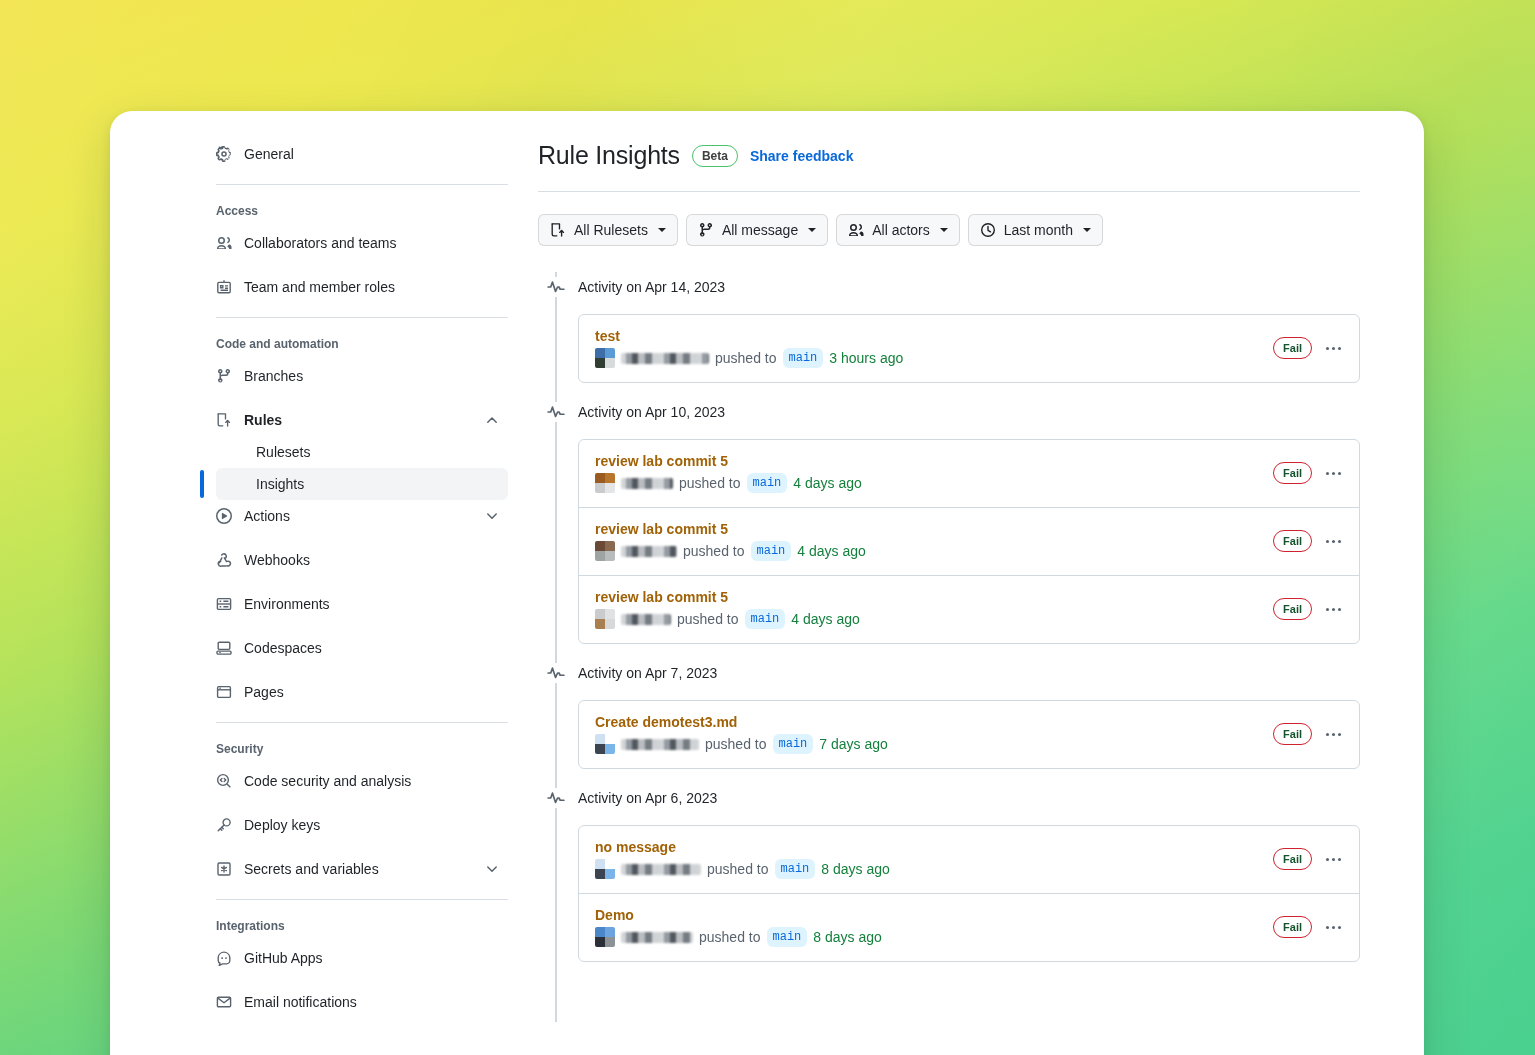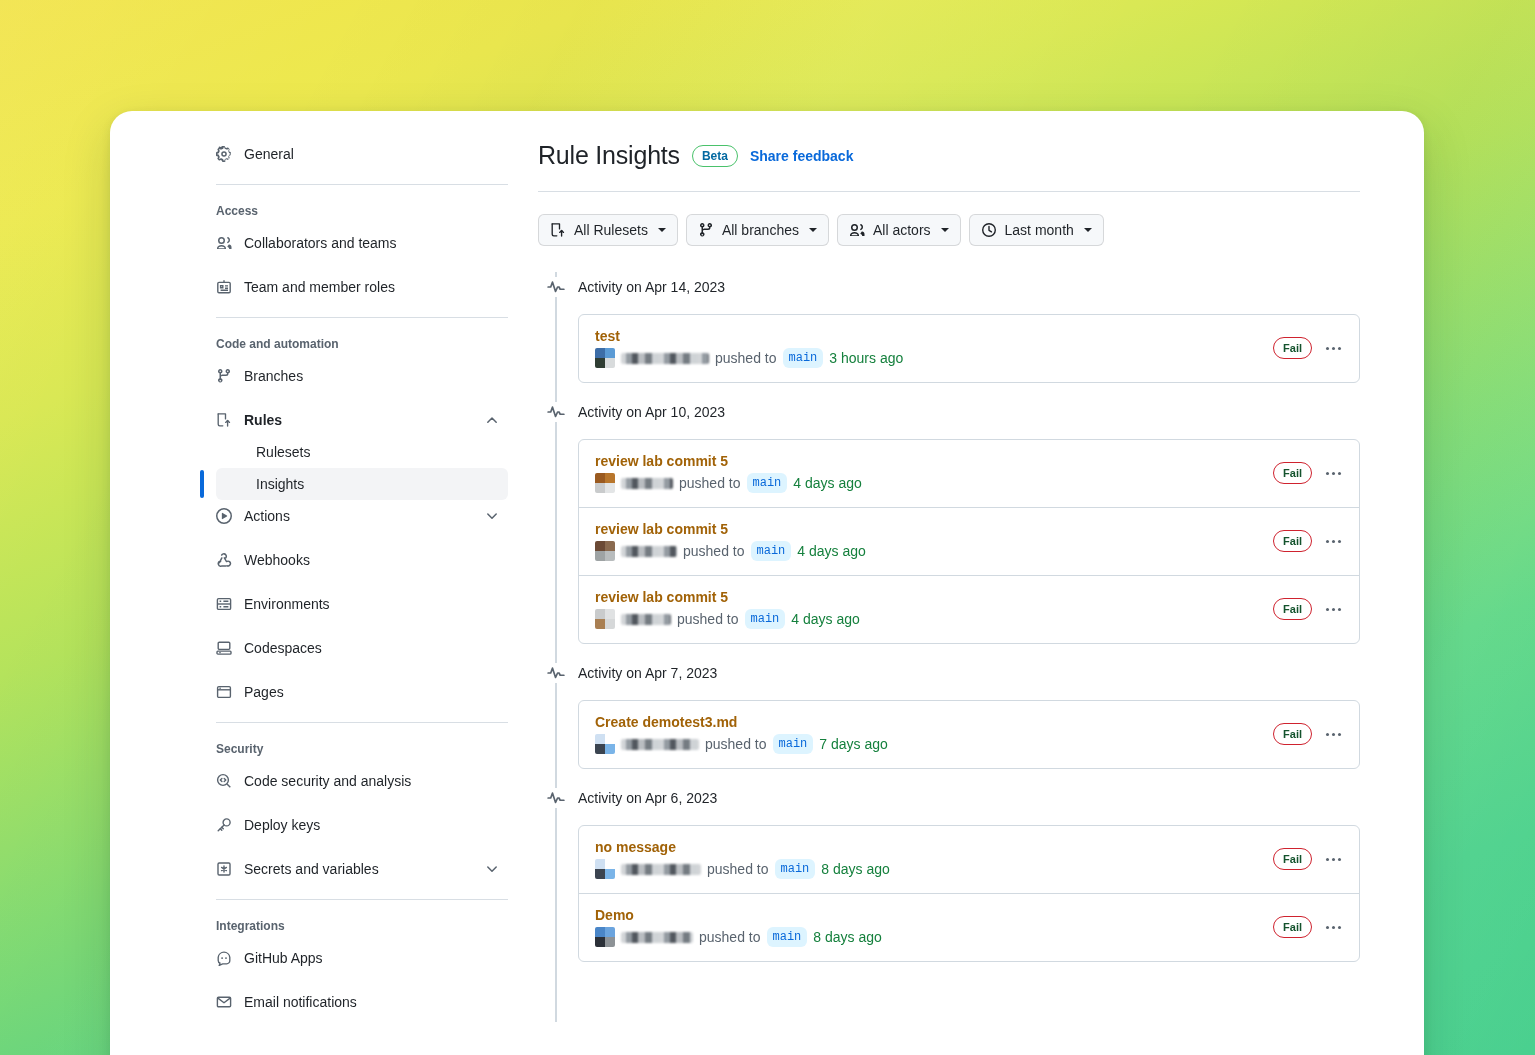--- a/index.html
+++ b/index.html
@@ -90,21 +90,21 @@
     padding: 30px 64px 0 18px;
     position: relative;
     overflow: hidden;
   }
   .page-head { display: flex; align-items: center; gap: 12px; }
   .page-title { font-size: 25px; font-weight: 400; color: #1f2328; letter-spacing: -0.2px; }
   .beta-badge {
     display: inline-flex; align-items: center; justify-content: center;
     height: 22px; padding: 0 9px;
     border: 1px solid #4ac26b;
-    color: #0369a1;
+    color: #404040;
     border-radius: 999px;
     font-size: 12px; font-weight: 600;
     line-height: 1;
   }
   .share-link { font-size: 14px; color: #0969da; font-weight: 600; cursor: pointer; }
   .head-rule { height: 1px; background: #d8dee4; margin: 21px 0 0 0; }
 
   .filter-bar { display: flex; gap: 8px; margin-top: 22px; }
   .filter-btn {
     display: inline-flex; align-items: center; gap: 8px;
@@ -435,21 +435,21 @@
           </span>
       <span>All Rulesets</span>
       <span class="caret"></span>
     </button>
         <button class="filter-btn">
       <span class="ico">
             <svg width="16" height="16" viewBox="0 0 16 16" fill="currentColor">
               <path d="M9.5 3.25a2.25 2.25 0 1 1 3 2.122V5.5A2.5 2.5 0 0 1 10 8H6a1 1 0 0 0-1 1v1.128a2.251 2.251 0 1 1-1.5 0V5.372a2.25 2.25 0 1 1 1.5 0v1.836A2.49 2.49 0 0 1 6 6.5h4A1 1 0 0 0 11 5.5v-.128A2.25 2.25 0 0 1 9.5 3.25Zm-6 0a.75.75 0 1 0 1.5 0 .75.75 0 0 0-1.5 0Zm8.25-.75a.75.75 0 1 0 0 1.5.75.75 0 0 0 0-1.5ZM4.25 12a.75.75 0 1 0 0 1.5.75.75 0 0 0 0-1.5Z"></path>
             </svg>
           </span>
-      <span>All branches</span>
+      <span>All message</span>
       <span class="caret"></span>
     </button>
         <button class="filter-btn">
       <span class="ico">
             <svg width="16" height="16" viewBox="0 0 16 16" fill="currentColor">
               <path d="M5.5 3.5a2 2 0 1 1 0 4 2 2 0 0 1 0-4Zm0-1.5a3.5 3.5 0 1 0 0 7 3.5 3.5 0 0 0 0-7ZM5.5 10C2.9 10 1 11.5 1 13.25V14h9v-.75C10 11.5 8.1 10 5.5 10Zm0 1.5c1.9 0 3 .9 3 1.75v0h-6c0-.85 1.1-1.75 3-1.75Zm5.7-9.1a.75.75 0 0 1 1-.35 3.4 3.4 0 0 1 0 6.05.75.75 0 1 1-.66-1.35 1.9 1.9 0 0 0 0-3.35.75.75 0 0 1-.34-1Zm1.1 7.8a.75.75 0 0 1 .88-.6c1.3.28 2.32 1.2 2.32 2.42V14h-2.4v-.75c0-.4-.36-.86-1.1-1.03a.75.75 0 0 1-.6-.87Z"></path>
             </svg>
           </span>
       <span>All actors</span>
       <span class="caret"></span>

